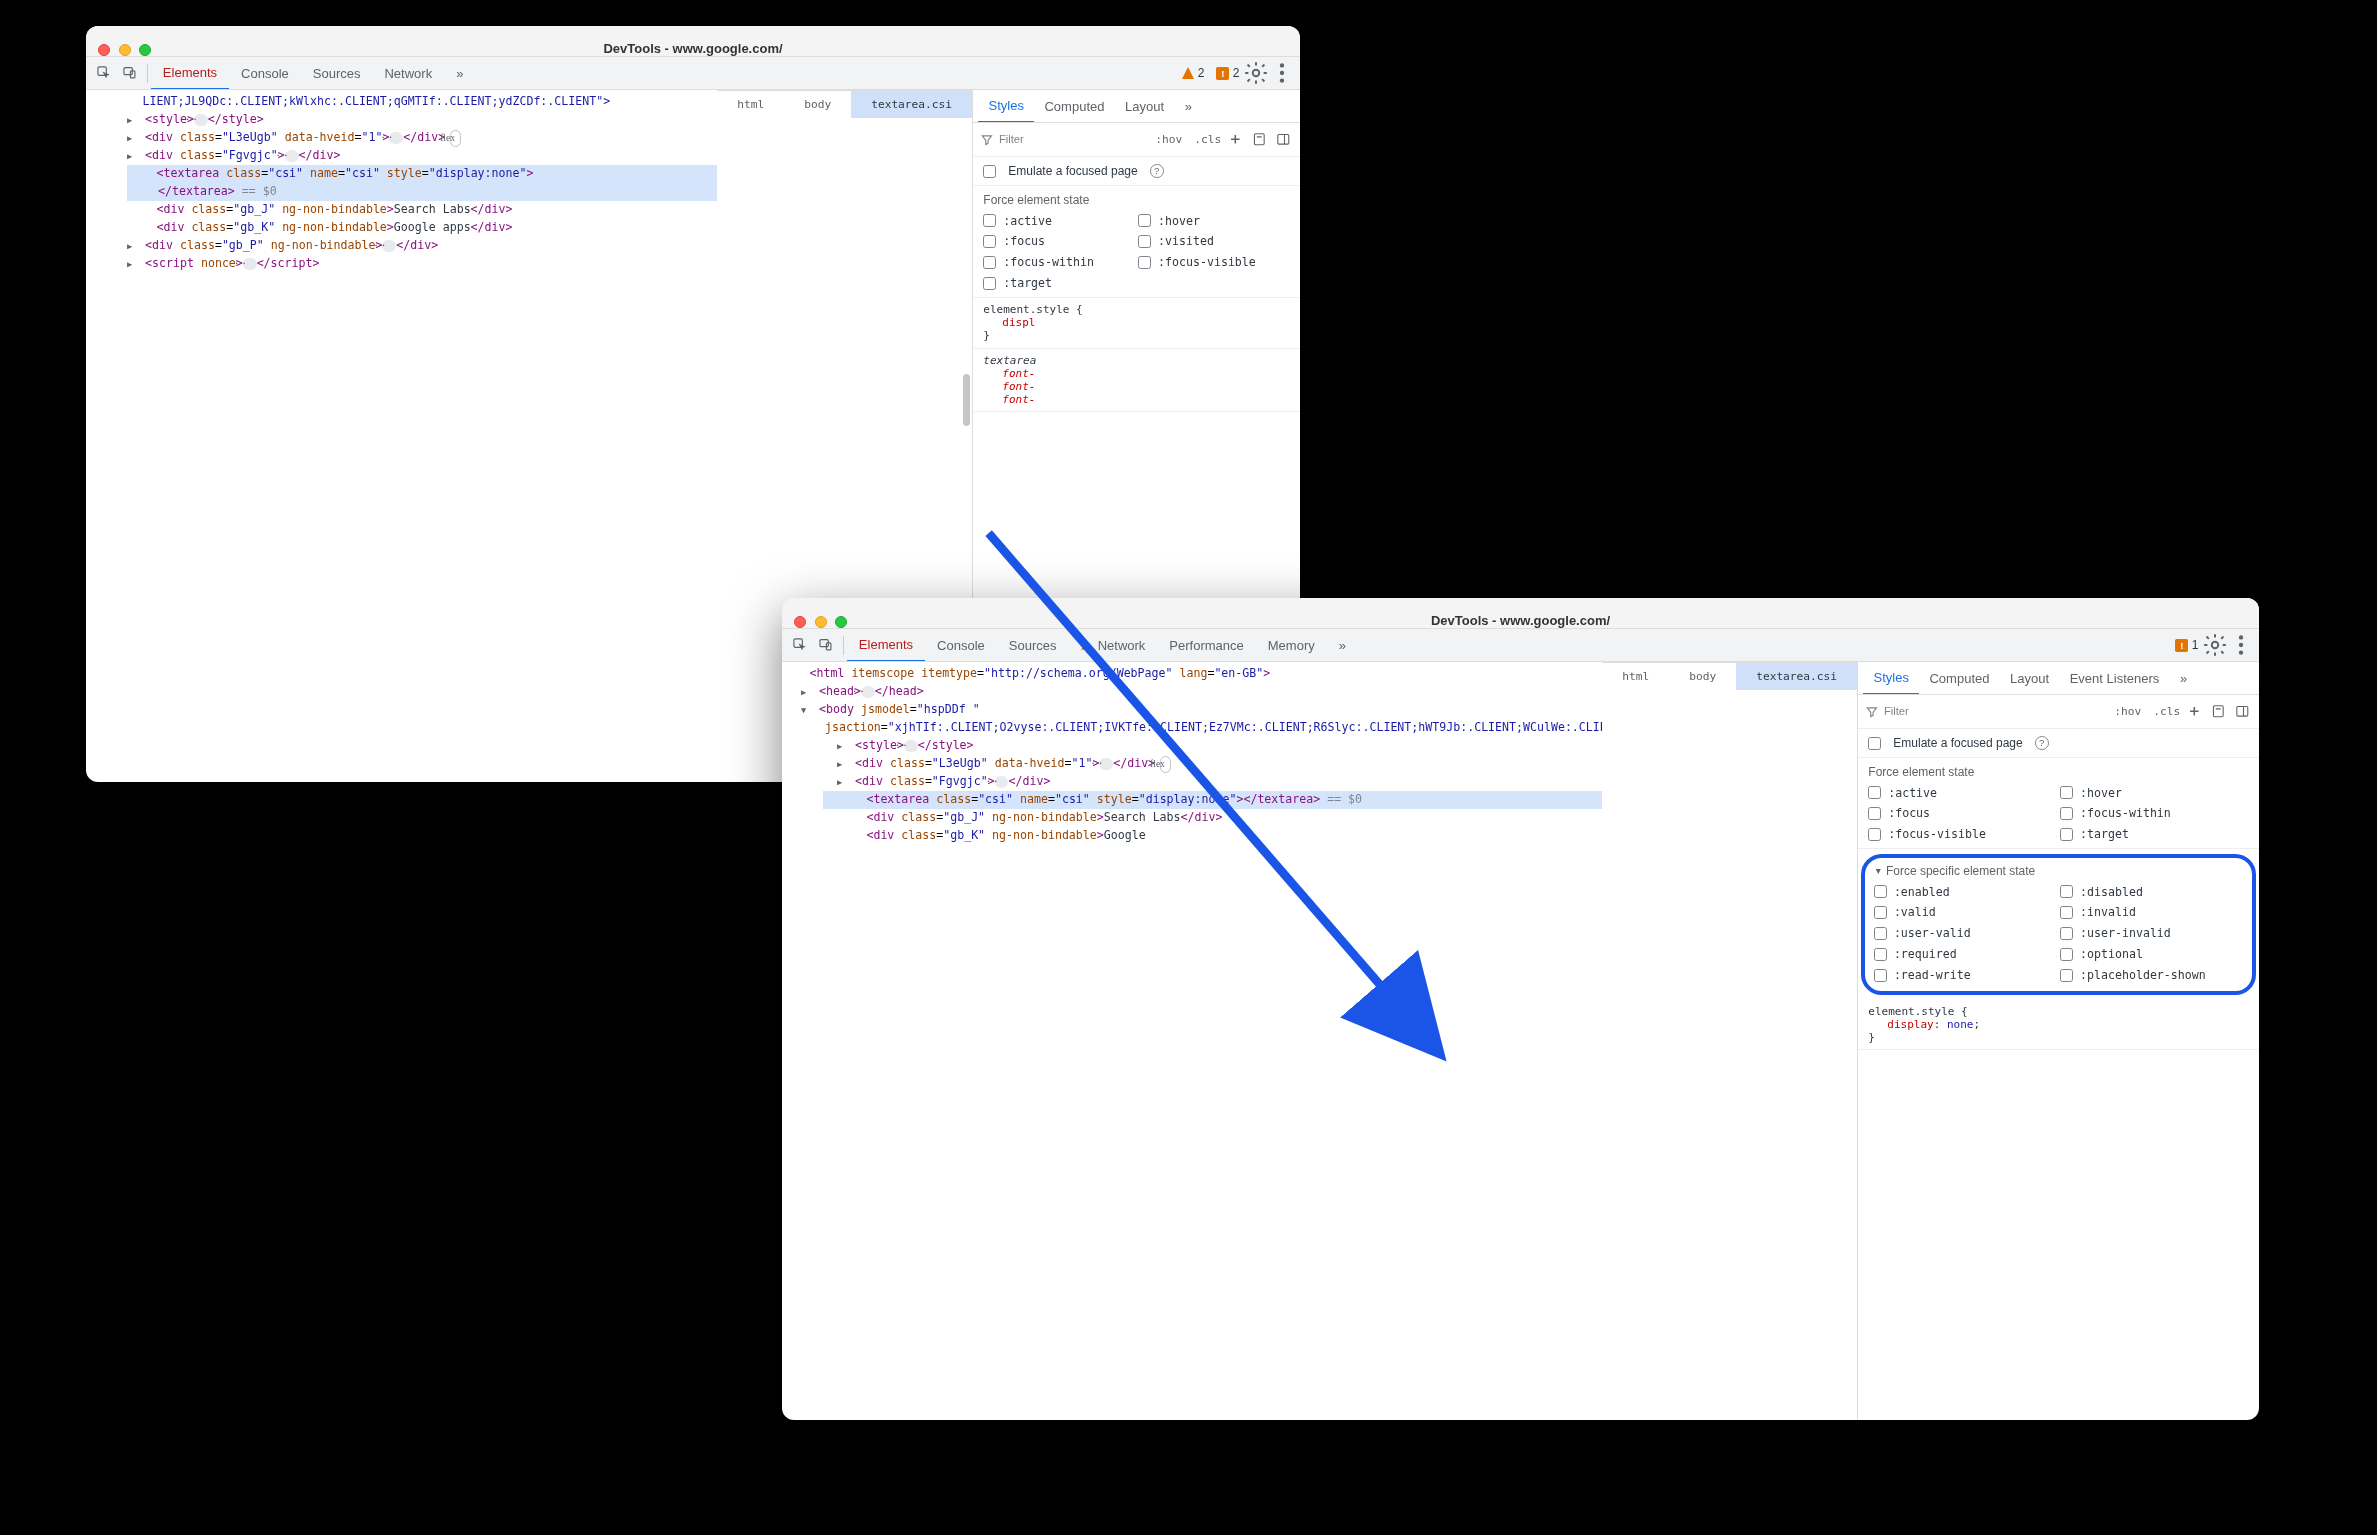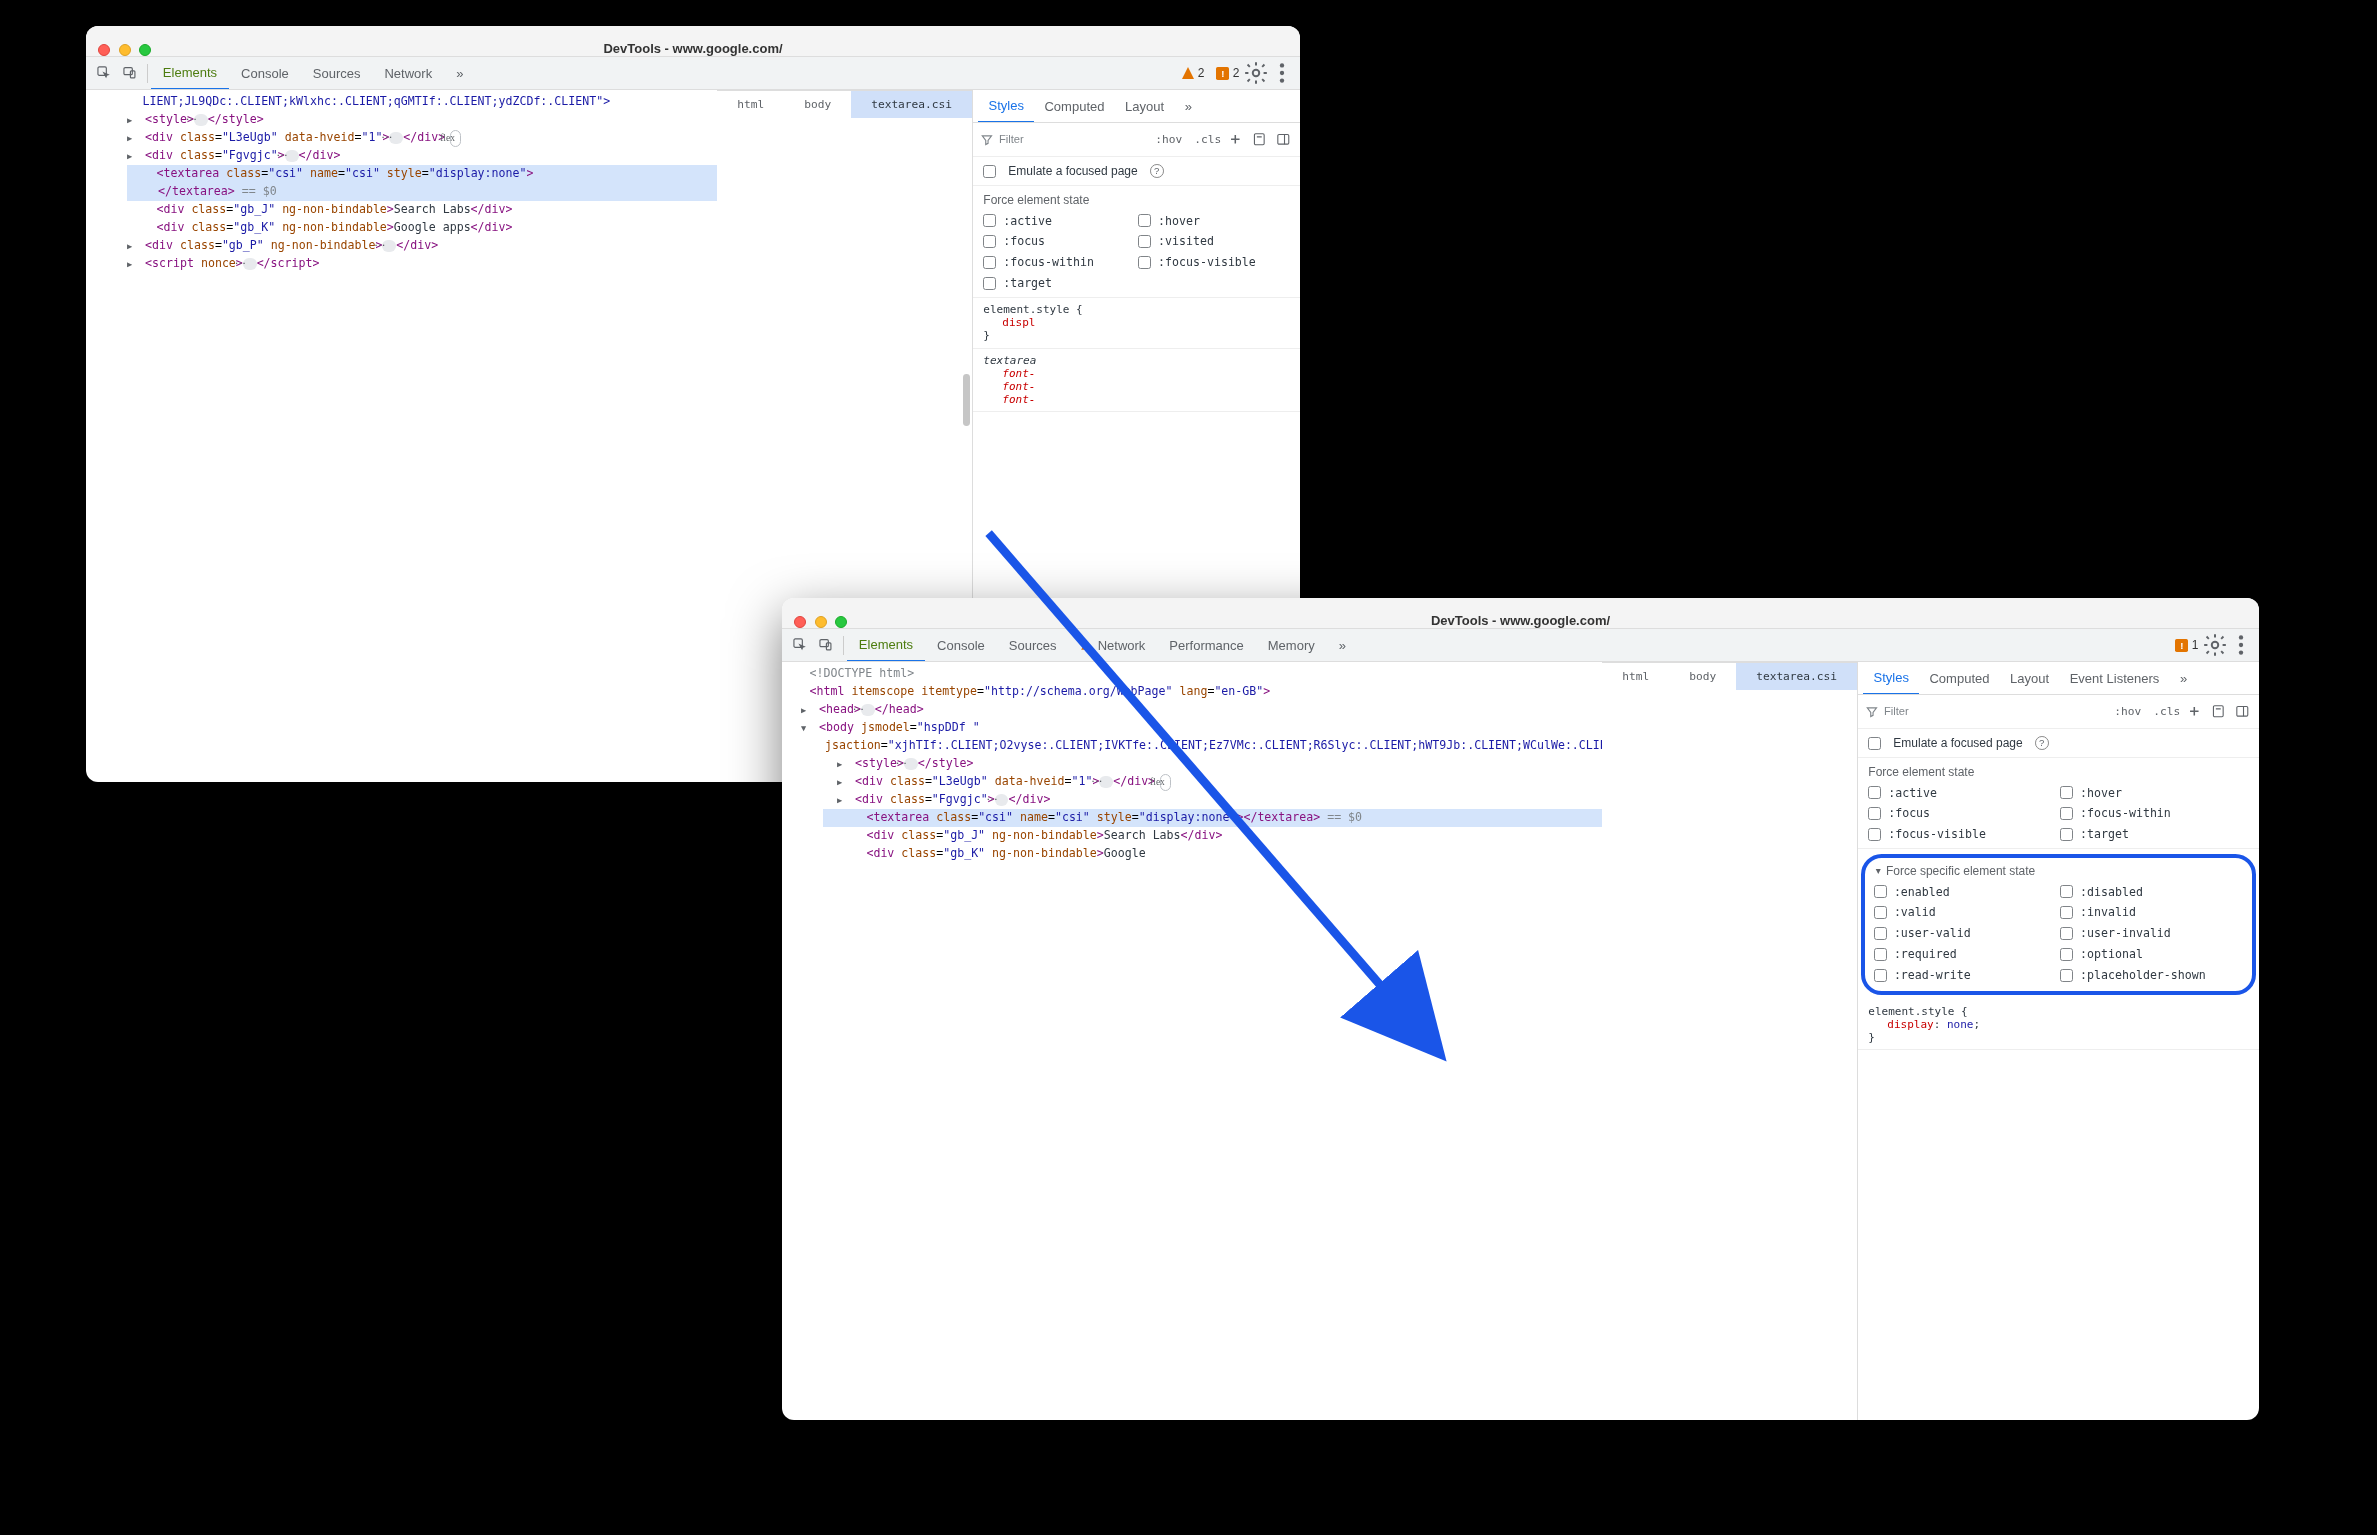--- a/index.html
+++ b/index.html
@@ -10,21 +10,21 @@
 .dot { width: 12px; height: 12px; border-radius: 50%; }
 .dot-r { background: #ff5f57; border: 0.9px solid #e0443e; }
 .dot-y { background: #febc2e; border: 0.9px solid #dea123; }
 .dot-g { background: #28c840; border: 0.9px solid #1aab29; }
 .title { position: absolute; left: 0; right: 0; text-align: center; font-size: 13px; font-weight: 600; color: #333; pointer-events: none; }
 .tabbar { background: #f1f3f4; height: 33px; display: flex; align-items: center; border-bottom: 0.9px solid #ddd; padding: 0 5.2px; }
 .tbicon { width: 26px; height: 26px; display: flex; align-items: center; justify-content: center; color: #5f6368; }
 .tbicon svg { width: 15.5px; height: 15.5px; }
 .vdiv { width: 0.9px; height: 19px; background: #ccc; margin: 0 3.4px; }
 .tab { padding: 0 12px; height: 100%; display: flex; align-items: center; color: #5f6368; font-size: 13px; cursor: pointer; }
-.tab.active { color: #4d7c0f; border-bottom: 1.7px solid #1a73e8; }
+.tab.active { color: #b91c1c; border-bottom: 1.7px solid #1a73e8; }
 .tbspacer { flex: 1; }
 .warn-triangle { width:0; height:0; border-left: 6.9px solid transparent; border-right: 6.9px solid transparent; border-bottom: 12px solid #e37400; display:inline-block; position:relative; vertical-align:middle; }
 .info-sq { width: 13px; height: 13px; background: #e37400; color: #fff; display: inline-flex; align-items: center; justify-content: center; font-size: 9.5px; font-weight: bold; border-radius: 1.7px; vertical-align: middle; }
 .count { font-size: 12px; color: #333; margin: 0 3.4px; }
 .gear, .kebab { width: 26px; height: 26px; display: flex; align-items: center; justify-content: center; color: #5f6368; cursor: pointer; }
 .body { display: flex; flex: 1; min-height: 0; }
 .dompane { flex: 1; overflow: hidden; position: relative; display: flex; flex-direction: row; }
 .domcontent { flex: 1; overflow: hidden; padding: 3.4px 0; font-family: Menlo, Consolas, monospace; font-size: 11.6px; line-height: 1.55; }
 .ln { white-space: pre-wrap; padding-left: 31px; text-indent: -15.5px; margin-left: 27.5px; }
 .ln.i2 { margin-left: 41px; }
@@ -279,21 +279,20 @@
         <svg viewBox="0 0 24 24" fill="currentColor">
           <circle cx="12" cy="5" r="2"></circle>
           <circle cx="12" cy="12" r="2"></circle>
           <circle cx="12" cy="19" r="2"></circle>
         </svg>
       </div>
   </div>
   <div class="body">
     <div class="dompane">
       <div class="domcontent">
-        <div class="ln i1"><span class="dim">&lt;!DOCTYPE html&gt;</span></div>
         <div class="ln i1"><span class="tag">&lt;html</span> <span class="attr">itemscope</span> <span class="attr">itemtype</span>=<span class="val">"http://schema.org/WebPage"</span> <span class="attr">lang</span>=<span class="val">"en-GB"</span><span class="tag">&gt;</span></div>
         <div class="ln i1">&nbsp;<span class="caret"></span><span class="tag">&lt;head&gt;</span><span class="pill"></span><span class="tag">&lt;/head&gt;</span></div>
         <div class="ln i1">&nbsp;<span class="caret open"></span><span class="tag">&lt;body</span> <span class="attr">jsmodel</span>=<span class="val">"hspDDf "</span> <span class="attr">jsaction</span>=<span class="val">"xjhTIf:.CLIENT;O2vyse:.CLIENT;IVKTfe:.CLIENT;Ez7VMc:.CLIENT;R6Slyc:.CLIENT;hWT9Jb:.CLIENT;WCulWe:.CLIENT;VM8bg:.CLIENT;qqf0n:.CLIENT;A8708b:.CLIENT;YcfJ:.CLIENT;szjOR:.CLIENT;JL9QDc:.CLIENT;kWlxhc:.CLIENT;qGMTIf:.CLIENT;ydZCDf:.CLIENT"</span></div>
         <div class="ln i2">&nbsp;&nbsp;<span class="caret"></span><span class="tag">&lt;style&gt;</span><span class="pill"></span><span class="tag">&lt;/style&gt;</span></div>
         <div class="ln i2">&nbsp;&nbsp;<span class="caret"></span><span class="tag">&lt;div</span> <span class="attr">class</span>=<span class="val">"L3eUgb"</span> <span class="attr">data-hveid</span>=<span class="val">"1"</span><span class="tag">&gt;</span><span class="pill"></span><span class="tag">&lt;/div&gt;</span><span class="flexbadge">flex</span></div>
         <div class="ln i2">&nbsp;&nbsp;<span class="caret"></span><span class="tag">&lt;div</span> <span class="attr">class</span>=<span class="val">"Fgvgjc"</span><span class="tag">&gt;</span><span class="pill"></span><span class="tag">&lt;/div&gt;</span></div>
         <div class="ln i2 sel" style="position:relative;"><span class="ellipsis-gutter" style="left:-41px;">⋯</span>&nbsp;&nbsp;&nbsp;&nbsp;<span class="tag">&lt;textarea</span> <span class="attr">class</span>=<span class="val">"csi"</span> <span class="attr">name</span>=<span class="val">"csi"</span> <span class="attr">style</span>=<span class="val">"display:none"</span><span class="tag">&gt;&lt;/textarea&gt;</span><span class="dim"> == $0</span></div>
         <div class="ln i2">&nbsp;&nbsp;&nbsp;&nbsp;<span class="tag">&lt;div</span> <span class="attr">class</span>=<span class="val">"gb_J"</span> <span class="attr">ng-non-bindable</span><span class="tag">&gt;</span><span class="txt">Search Labs</span><span class="tag">&lt;/div&gt;</span></div>
         <div class="ln i2">&nbsp;&nbsp;&nbsp;&nbsp;<span class="tag">&lt;div</span> <span class="attr">class</span>=<span class="val">"gb_K"</span> <span class="attr">ng-non-bindable</span><span class="tag">&gt;</span><span class="txt">Google</span></div>
       </div>

